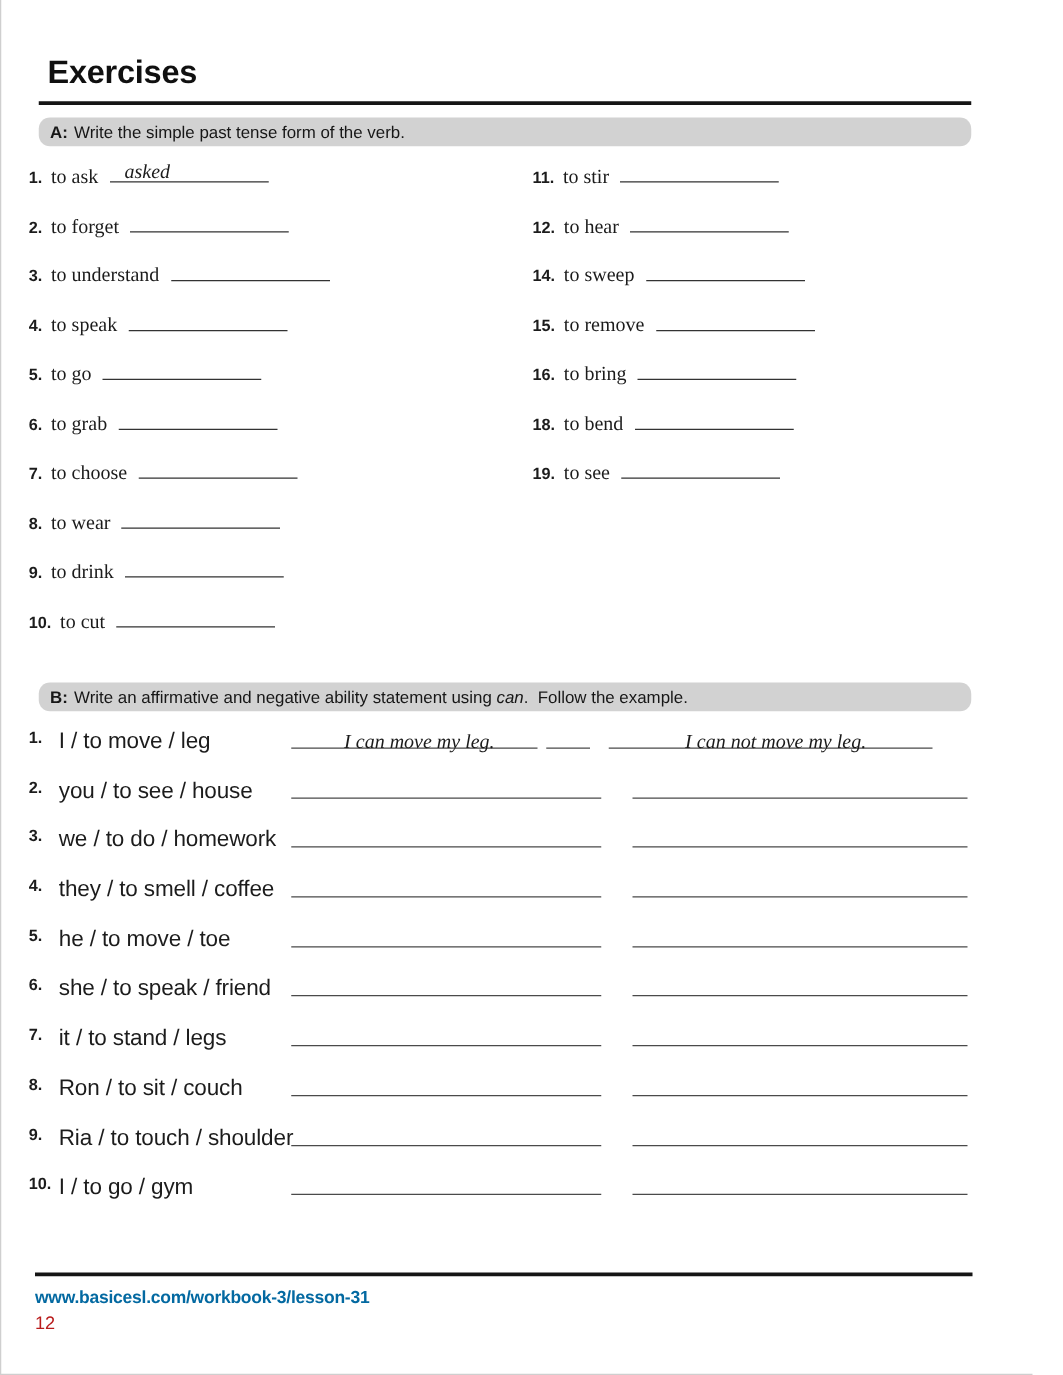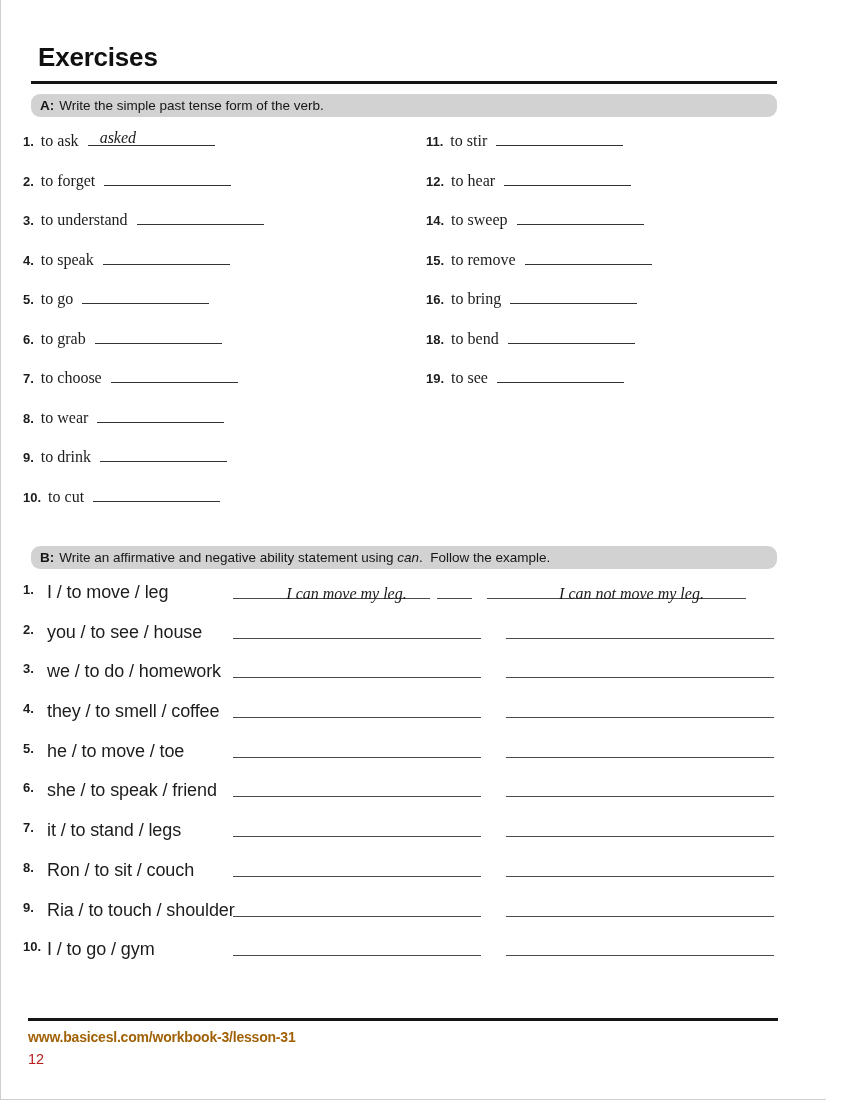--- a/index.html
+++ b/index.html
@@ -52,25 +52,25 @@
   .b-row { position:relative; height:39.7px; }
   .b-row .num { position:absolute; left:0; top:10px; font-weight:700; font-size:13px; }
   .b-row .prompt { position:absolute; left:24px; top:10px; font-size:18px; letter-spacing:-0.1px; white-space:pre; }
   .bline { position:absolute; top:26px; height:0; border-top:1.6px solid #4a4a4a; }
   .b1 { left:210px; width:248px; }
   .b2 { left:483px; width:268px; }
   .ex-b1 { left:210px; width:197px; }
   .ex-short { left:414px; width:35px; }
   .ex-b2 { left:464px; width:259px; }
   .bans {
-    position:absolute; left:15px; width:100%; bottom:-4px; text-align:center; white-space:nowrap;
+    position:absolute; left:4px; width:100%; bottom:-4px; text-align:center; white-space:nowrap;
     font-family:"Liberation Serif", serif; font-style:italic; font-size:16px; color:#1b1b1b;
   }
 
-  .footer-url { position:absolute; left:27px; top:1029px; font-size:14px; font-weight:700; color:#a16207; letter-spacing:-0.2px; }
+  .footer-url { position:absolute; left:27px; top:1029px; font-size:14px; font-weight:700; color:#0369a1; letter-spacing:-0.2px; }
   .page-num  { position:absolute; left:27px; top:1051px; font-size:14.5px; color:#b91c1c; }
 </style>
 </head>
 <body>
 
 <div class="page">
 
   <div class="title">Exercises</div>
   <div class="rule top"></div>
 

